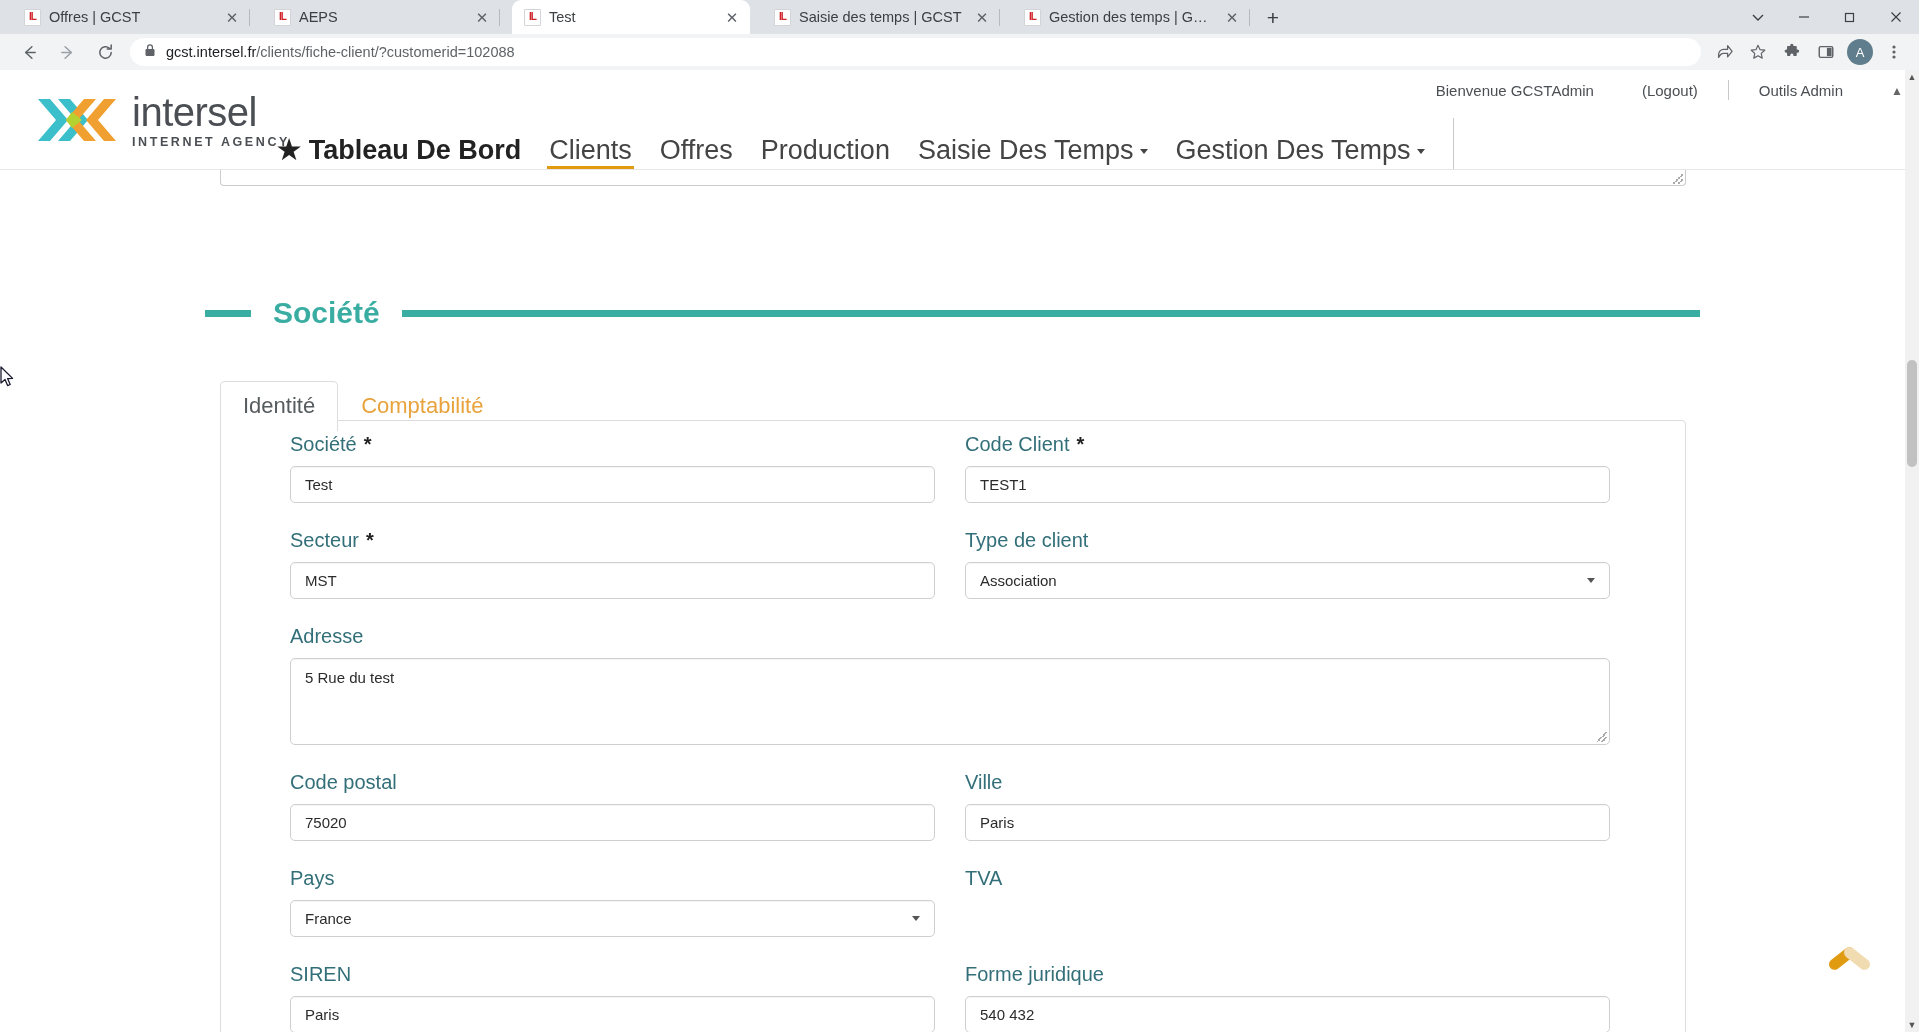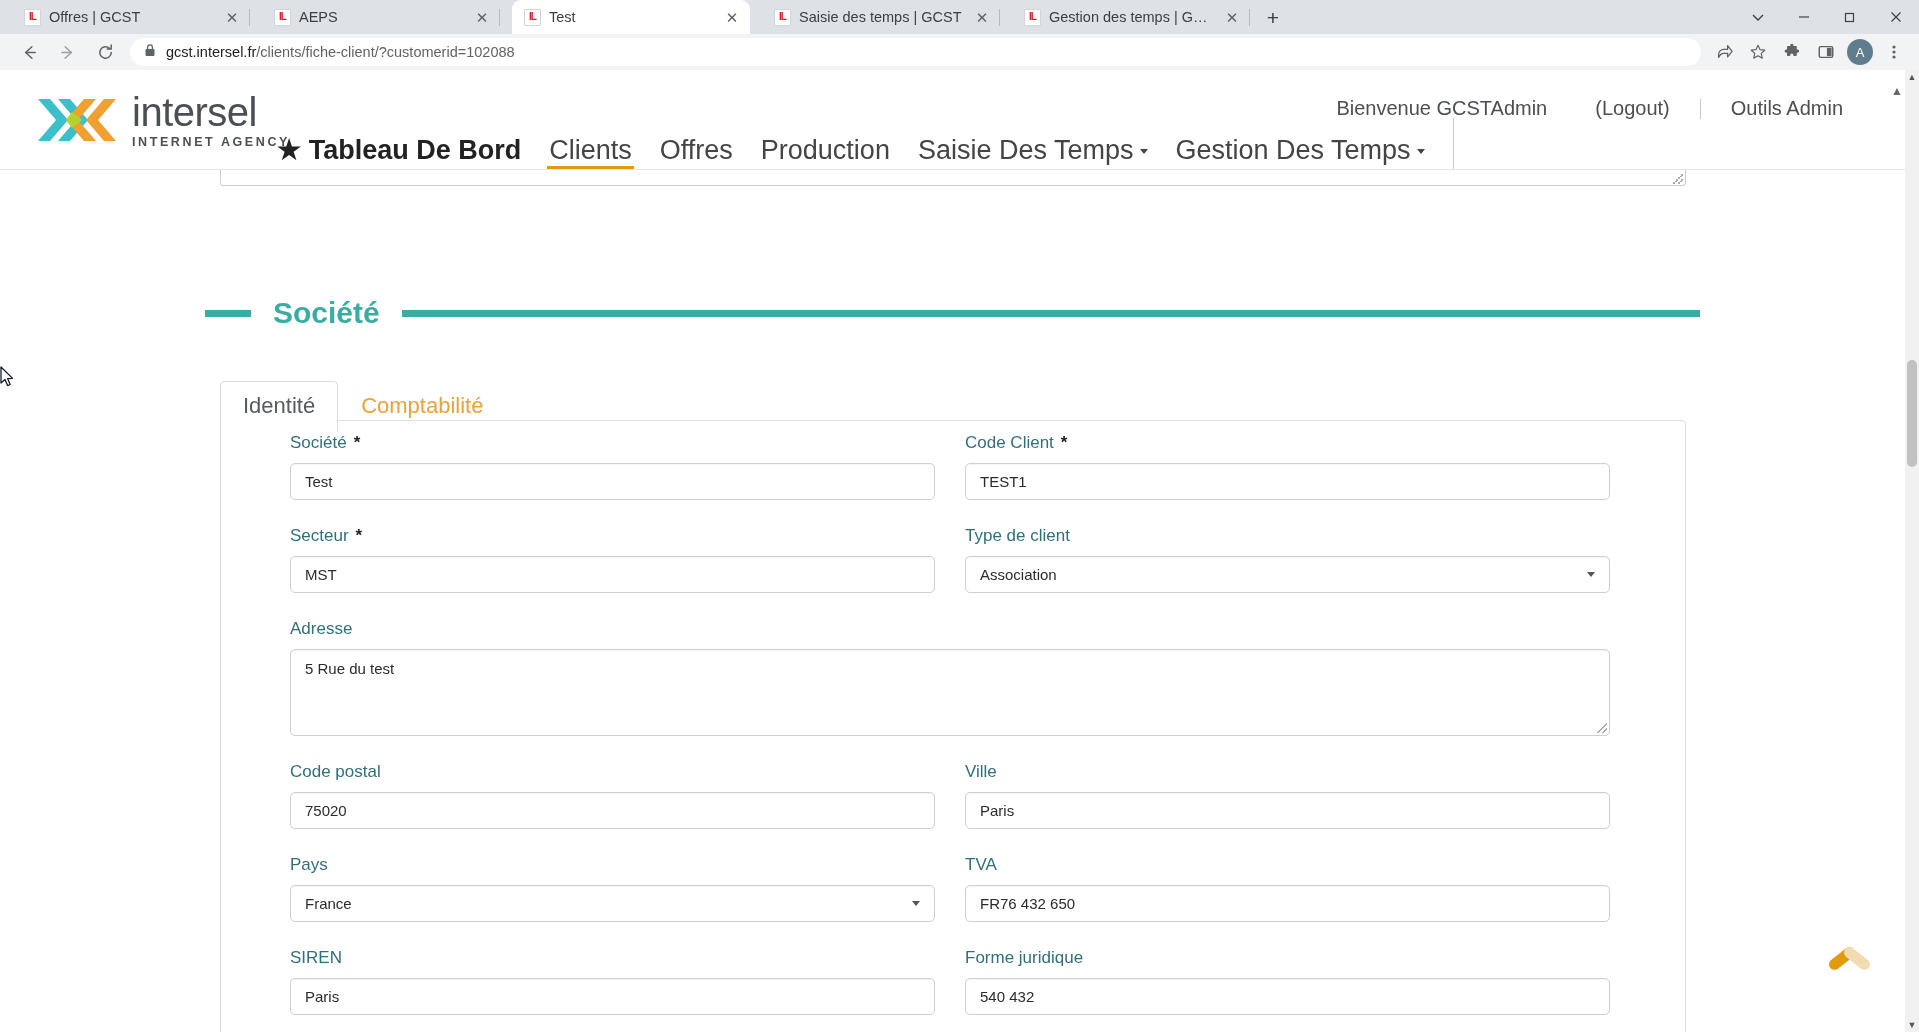--- a/index.html
+++ b/index.html
@@ -117,23 +117,23 @@
   .logo-text { display: flex; flex-direction: column; line-height: 1; }
   .logo-name {
     font-size: 40px; font-weight: 400; color: #4b4f54;
     letter-spacing: -0.5px;
   }
   .logo-sub {
     font-size: 12.5px; color: #4b4f54; letter-spacing: 2.6px;
     font-weight: bold; margin-top: 4px;
   }
   .topright {
-    position: absolute; right: 44px; top: 27px;
+    position: absolute; right: 44px; top: 10px;
     display: flex; align-items: center; gap: 12px;
-    font-size: 20px; color: #4b4f54;
+    font-size: 15px; color: #4b4f54;
   }
   .topright .item { padding: 0 18px; }
   .topright .sep { width: 1px; height: 20px; background: #c8c8c8; }
 
   .mainnav {
     position: absolute; left: 277px; top: 48px;
     display: flex; align-items: flex-end; height: 52px;
   }
   .navitem {
     font-size: 27px; color: #444; padding: 0 14px 4px 14px;
@@ -207,21 +207,21 @@
     position: absolute; left: 221px; top: 350px; width: 86px; height: 2px;
     background: #ffffff; z-index: 4;
   }
 
   .grid { position: absolute; left: 290px; top: 363px; width: 1320px; }
   .row { display: flex; gap: 30px; margin-bottom: 26px; }
   .col { width: 645px; }
   .col.full { width: 1320px; }
 
   label.fl {
-    display: block; font-size: 17px; color: #336f79;
+    display: block; font-size: 20px; color: #336f79;
     margin-bottom: 10px; font-weight: 400;
   }
   label.fl .req { color: #222; font-weight: bold; margin-left: 7px; }
 
   .fld {
     width: 100%; height: 37px;
     border: 1px solid #cfcfcf; border-radius: 5px;
     background: #ffffff;
     display: flex; align-items: center; padding: 0 14px;
     font-size: 15px; color: #2b2b2b;
@@ -526,23 +526,20 @@
     <div class="row">
       <div class="col">
         <label class="fl"><span>Pays</span></label>
         <div class="fld select">
             <span>France</span>
             <i class="caret-dn"></i>
           </div>
       </div>
       <div class="col">
         <label class="fl"><span>TVA</span></label>
-        <div class="fld">
-            <span>FR76 432 650</span>
-          </div>
       </div>
     </div>
 
     <div class="row">
       <div class="col">
         <label class="fl"><span>SIREN</span></label>
         <div class="fld">
             <span>Paris</span>
           </div>
       </div>

